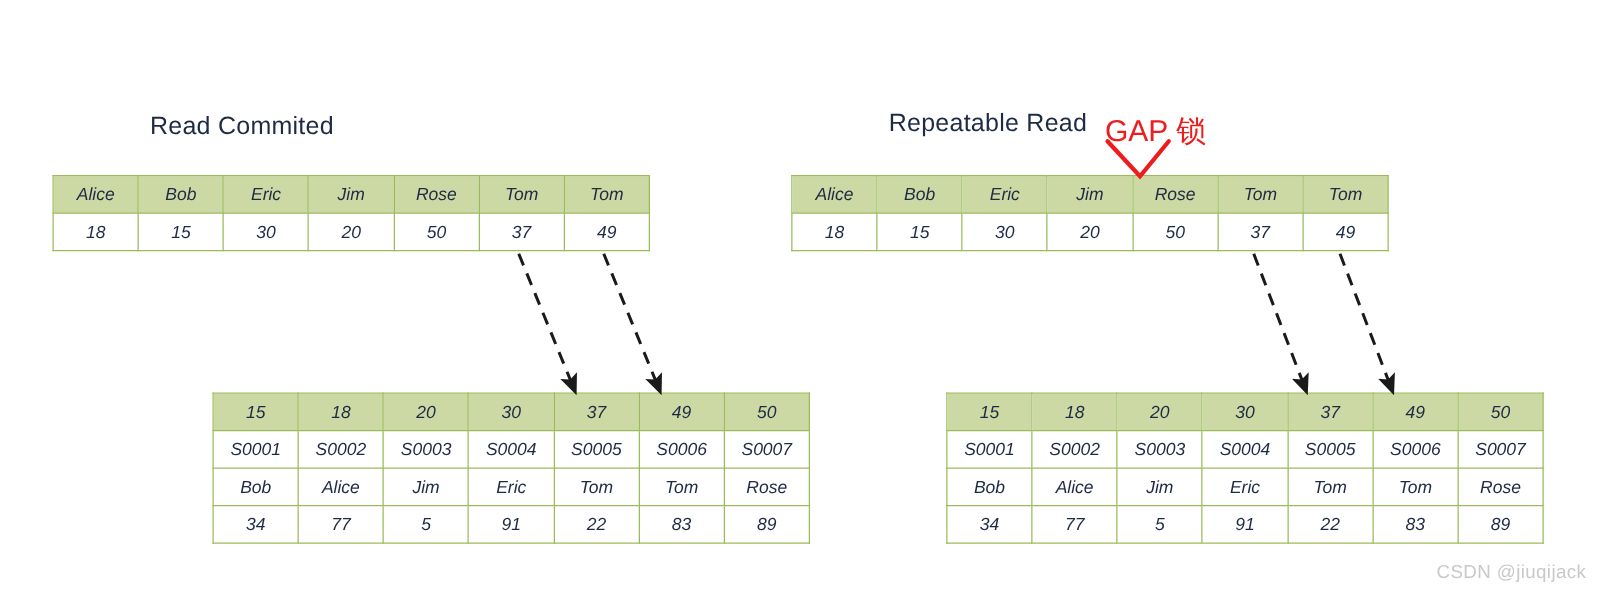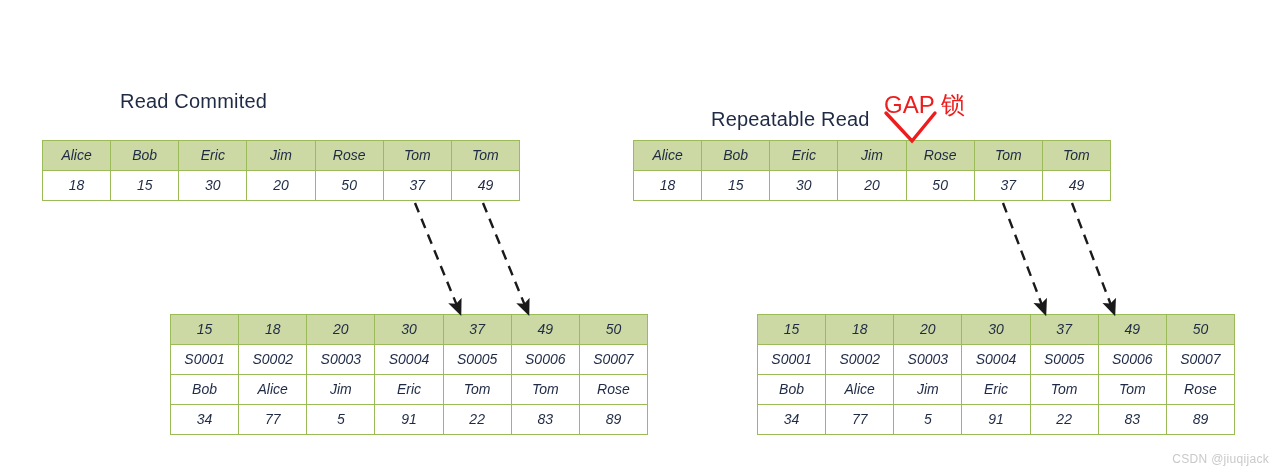--- a/index.html
+++ b/index.html
@@ -22,21 +22,21 @@
   
   .section-title {
     position: absolute;
     font-size: 20px;
     font-weight: 400;
     letter-spacing: 0.2px;
     color: #1f2a44;
     white-space: nowrap;
   }
   #title-read-committed { left: 120px; top: 90px; }
-  #title-repeatable-read { left: 711px; top: 108px; }
+  #title-repeatable-read { left: 711px; top: 88px; }
 
   .gap-label {
     position: absolute;
     left: 884px;
     top: 89px;
     font-size: 24px;
     color: #ee1c1c;
     white-space: nowrap;
   }
 
@@ -86,21 +86,21 @@
     width: 1281px;
     height: 476px;
     pointer-events: none;
   }
 
   
   #watermark {
     position: absolute;
     right: 12px;
     bottom: 10px;
-    font-size: 12px;
+    font-size: 15px;
     color: #c9c9c9;
     letter-spacing: 0.3px;
     white-space: nowrap;
   }
 </style>
 </head>
 <body>
 
 <div id="canvas">
 

